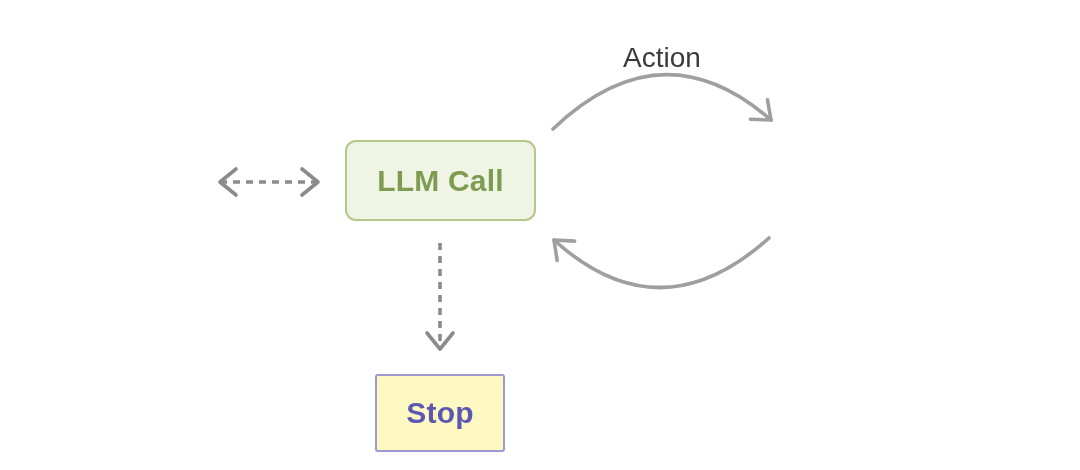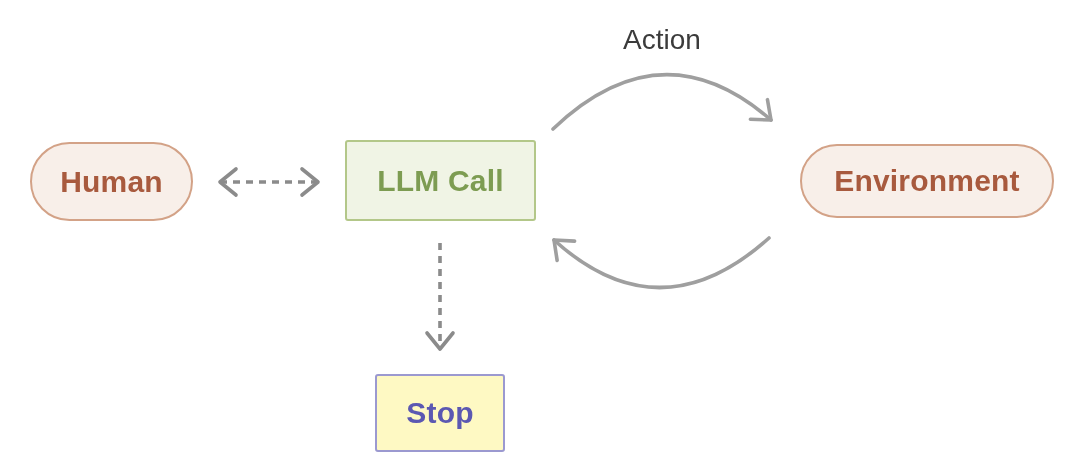--- a/index.html
+++ b/index.html
@@ -35,21 +35,21 @@
     left: 30px; top: 142px; width: 163px; height: 79px;
     background: #f8efe9;
     border: 2px solid #d3a287;
     border-radius: 40px;
     color: #a85a3e;
   }
   .node-llm {
     left: 345px; top: 140px; width: 191px; height: 81px;
     background: #f0f4e5;
     border: 2px solid #b3c789;
-    border-radius: 3px;
+    border-radius: 11px;
     color: #7d9c52;
   }
   .node-environment {
     left: 800px; top: 144px; width: 254px; height: 74px;
     background: #f8efe9;
     border: 2px solid #d3a287;
     border-radius: 37px;
     color: #a85a3e;
   }
   .node-stop {
@@ -59,20 +59,21 @@
     border-radius: 3px;
     color: #5b58b2;
   }
   .edge-label {
     position: absolute;
     color: #3b3b3b;
     font-size: 28px;
     font-weight: 500;
     transform: translateX(-50%);
     white-space: nowrap;
+    margin-top: 18px;
   }
   .label-action { left: 662px; top: 24px; }
   .label-feedback { left: 664px; top: 307px; }
 </style>
 </head>
 <body>
 
 <div class="canvas">
 
   <svg class="arrow-layer" width="1080" height="470" viewBox="0 0 1080 470" xmlns="http://www.w3.org/2000/svg">
@@ -91,24 +92,22 @@
      Stop dashed down arrow --&gt;
     <line x1="440" y1="243" x2="440" y2="349" stroke="#8b8b8b" stroke-width="3.6" stroke-dasharray="7 6" marker-end="url(#chev-dash)"></line>
 
     
     <path d="M 553 129 Q 662 25 771 120" fill="none" stroke="#9f9f9f" stroke-width="3.6" stroke-linecap="round" marker-end="url(#chev-curve)"></path>
 
     
     <path d="M 769 238 Q 660 336 554 240" fill="none" stroke="#9f9f9f" stroke-width="3.6" stroke-linecap="round" marker-end="url(#chev-curve)"></path>
   </svg>
 
-  <div class="node node-human">Human</div>
 
   <div class="node node-llm">LLM Call</div>
 
-  <div class="node node-environment">Environment</div>
 
   <div class="node node-stop">Stop</div>
 
   <div class="edge-label label-action">Action</div>
 
 
 </div>
 
 </body></html>

